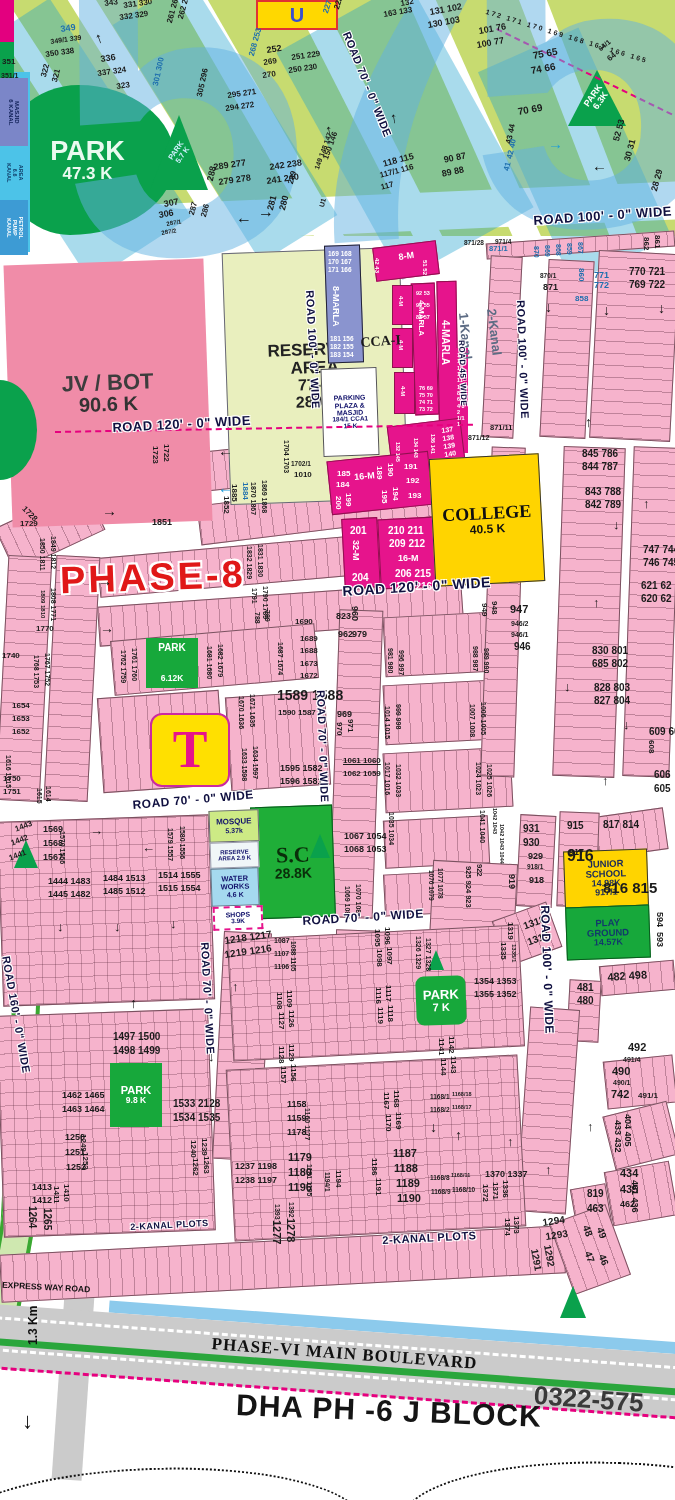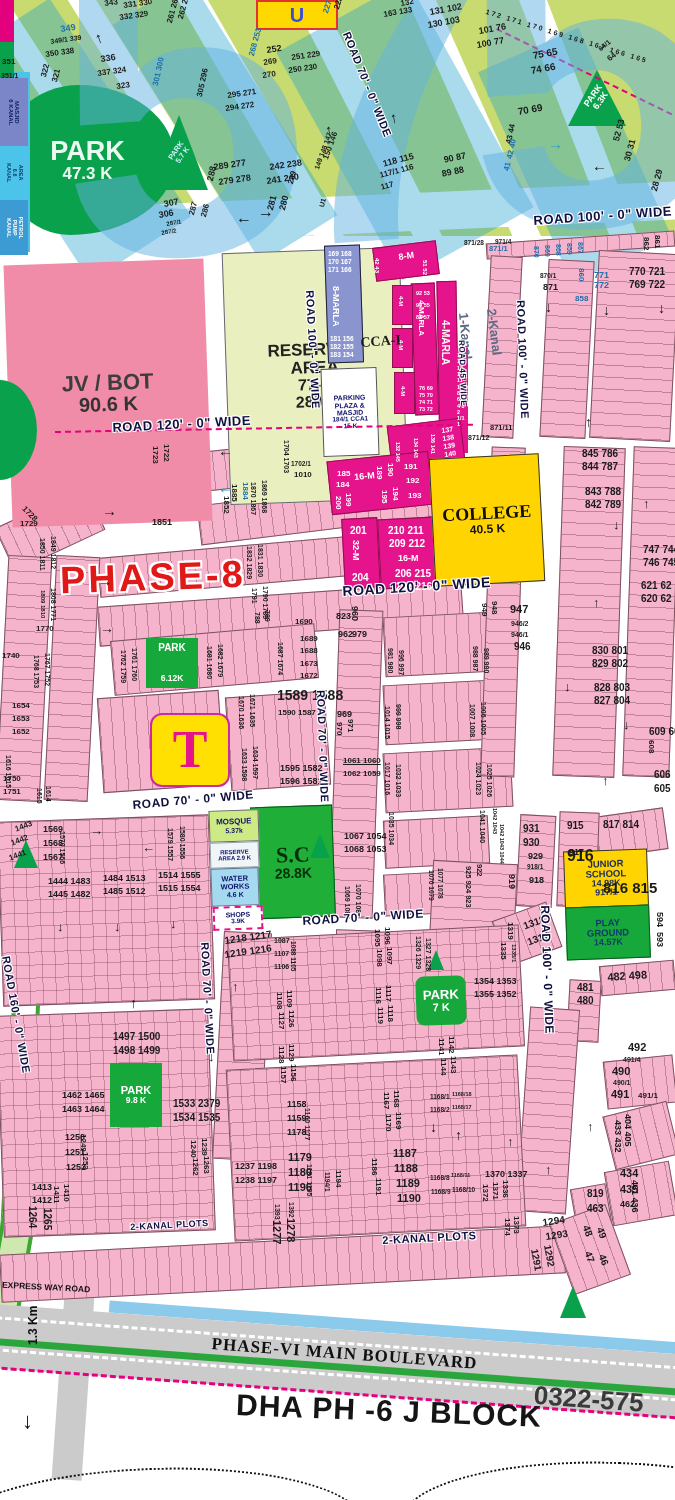--- a/index.html
+++ b/index.html
@@ -488,21 +488,21 @@
     <div class="plot" style="left: 468px; top: 434px; font-size: 7px; color: rgb(27, 27, 27); transform-origin: left top;">871/12</div>
     <div class="plot" style="left: 582px; top: 449px; font-size: 10px; color: rgb(27, 27, 27); transform-origin: left top;">845 786</div>
     <div class="plot" style="left: 582px; top: 462px; font-size: 10px; color: rgb(27, 27, 27); transform-origin: left top;">844 787</div>
     <div class="plot" style="left: 585px; top: 487px; font-size: 10px; color: rgb(27, 27, 27); transform-origin: left top;">843 788</div>
     <div class="plot" style="left: 585px; top: 500px; font-size: 10px; color: rgb(27, 27, 27); transform-origin: left top;">842 789</div>
     <div class="plot" style="left: 643px; top: 545px; font-size: 10px; color: rgb(27, 27, 27); transform-origin: left top;">747 744</div>
     <div class="plot" style="left: 643px; top: 558px; font-size: 10px; color: rgb(27, 27, 27); transform-origin: left top;">746 745</div>
     <div class="plot" style="left: 641px; top: 581px; font-size: 10px; color: rgb(27, 27, 27); transform-origin: left top;">621 62</div>
     <div class="plot" style="left: 641px; top: 594px; font-size: 10px; color: rgb(27, 27, 27); transform-origin: left top;">620 62</div>
     <div class="plot" style="left: 592px; top: 646px; font-size: 10px; color: rgb(27, 27, 27); transform-origin: left top;">830 801</div>
-    <div class="plot" style="left: 592px; top: 659px; font-size: 10px; color: rgb(27, 27, 27); transform-origin: left top;">829 802</div>
+    <div class="plot" style="left: 592px; top: 659px; font-size: 10px; color: rgb(27, 27, 27); transform-origin: left top;">685 802</div>
     <div class="plot" style="left: 594px; top: 683px; font-size: 10px; color: rgb(27, 27, 27); transform-origin: left top;">828 803</div>
     <div class="plot" style="left: 594px; top: 696px; font-size: 10px; color: rgb(27, 27, 27); transform-origin: left top;">827 804</div>
     <div class="plot" style="left: 649px; top: 727px; font-size: 10px; color: rgb(27, 27, 27); transform-origin: left top;">609 60</div>
     <div class="plot" style="left: 655px; top: 740px; font-size: 8px; color: rgb(27, 27, 27); transform-origin: left top; transform: rotate(90deg);">608</div>
     <div class="plot" style="left: 654px; top: 770px; font-size: 10px; color: rgb(27, 27, 27); transform-origin: left top;">606</div>
     <div class="plot" style="left: 654px; top: 784px; font-size: 10px; color: rgb(27, 27, 27); transform-origin: left top;">605</div>
     <div class="plot" style="left: 159px; top: 446px; font-size: 8px; color: rgb(27, 27, 27); transform-origin: left top; transform: rotate(90deg);">1723</div>
     <div class="plot" style="left: 170px; top: 444px; font-size: 8px; color: rgb(27, 27, 27); transform-origin: left top; transform: rotate(90deg);">1722</div>
     <div class="plot" style="left: 26px; top: 505px; font-size: 8px; color: rgb(27, 27, 27); transform-origin: left top; transform: rotate(45deg);">1728</div>
     <div class="plot" style="left: 20px; top: 520px; font-size: 8px; color: rgb(27, 27, 27); transform-origin: left top;">1729</div>
@@ -614,21 +614,21 @@
     <div class="plot" style="left: 517px; top: 944px; font-size: 6px; color: rgb(27, 27, 27); transform-origin: left top; transform: rotate(90deg);">1335/1</div>
     <div class="plot" style="left: 474px; top: 977px; font-size: 9px; color: rgb(27, 27, 27); transform-origin: left top;">1354 1353</div>
     <div class="plot" style="left: 474px; top: 990px; font-size: 9px; color: rgb(27, 27, 27); transform-origin: left top;">1355 1352</div>
     <div class="plot" style="left: 607px; top: 972px; font-size: 11px; color: rgb(27, 27, 27); transform-origin: left top; transform: rotate(-4deg);">482 498</div>
     <div class="plot" style="left: 577px; top: 983px; font-size: 10px; color: rgb(27, 27, 27); transform-origin: left top;">481</div>
     <div class="plot" style="left: 577px; top: 996px; font-size: 10px; color: rgb(27, 27, 27); transform-origin: left top;">480</div>
     <div class="plot" style="left: 628px; top: 1042px; font-size: 11px; color: rgb(27, 27, 27); transform-origin: left top;">492</div>
     <div class="plot" style="left: 623px; top: 1056px; font-size: 7px; color: rgb(27, 27, 27); transform-origin: left top;">491/4</div>
     <div class="plot" style="left: 612px; top: 1066px; font-size: 11px; color: rgb(27, 27, 27); transform-origin: left top;">490</div>
     <div class="plot" style="left: 613px; top: 1079px; font-size: 7px; color: rgb(27, 27, 27); transform-origin: left top;">490/1</div>
-    <div class="plot" style="left: 611px; top: 1089px; font-size: 11px; color: rgb(27, 27, 27); transform-origin: left top;">491</div>
+    <div class="plot" style="left: 611px; top: 1089px; font-size: 11px; color: rgb(27, 27, 27); transform-origin: left top;">742</div>
     <div class="plot" style="left: 638px; top: 1092px; font-size: 8px; color: rgb(27, 27, 27); transform-origin: left top;">491/1</div>
     <div class="plot" style="left: 632px; top: 1114px; font-size: 9px; color: rgb(27, 27, 27); transform-origin: left top; transform: rotate(90deg);">404 405</div>
     <div class="plot" style="left: 622px; top: 1120px; font-size: 9px; color: rgb(27, 27, 27); transform-origin: left top; transform: rotate(90deg);">433 432</div>
     <div class="plot" style="left: 620px; top: 1168px; font-size: 11px; color: rgb(27, 27, 27); transform-origin: left top;">434</div>
     <div class="plot" style="left: 620px; top: 1184px; font-size: 11px; color: rgb(27, 27, 27); transform-origin: left top;">435</div>
     <div class="plot" style="left: 620px; top: 1200px; font-size: 9px; color: rgb(27, 27, 27); transform-origin: left top;">462</div>
     <div class="plot" style="left: 639px; top: 1180px; font-size: 9px; color: rgb(27, 27, 27); transform-origin: left top; transform: rotate(90deg);">461 436</div>
     <div class="plot" style="left: 587px; top: 1189px; font-size: 10px; color: rgb(27, 27, 27); transform-origin: left top;">819</div>
     <div class="plot" style="left: 587px; top: 1204px; font-size: 10px; color: rgb(27, 27, 27); transform-origin: left top;">463</div>
     <div class="plot" style="left: 485px; top: 1170px; font-size: 9px; color: rgb(27, 27, 27); transform-origin: left top;">1370 1337</div>
@@ -715,21 +715,21 @@
     <div class="plot" style="left: 65px; top: 1148px; font-size: 9px; color: rgb(27, 27, 27); transform-origin: left top;">1251</div>
     <div class="plot" style="left: 66px; top: 1163px; font-size: 9px; color: rgb(27, 27, 27); transform-origin: left top;">1252</div>
     <div class="plot" style="left: 87px; top: 1134px; font-size: 8px; color: rgb(27, 27, 27); transform-origin: left top; transform: rotate(90deg);">1249</div>
     <div class="plot" style="left: 89px; top: 1152px; font-size: 8px; color: rgb(27, 27, 27); transform-origin: left top; transform: rotate(90deg);">1253</div>
     <div class="plot" style="left: 197px; top: 1140px; font-size: 8px; color: rgb(27, 27, 27); transform-origin: left top; transform: rotate(90deg);">1240</div>
     <div class="plot" style="left: 199px; top: 1158px; font-size: 8px; color: rgb(27, 27, 27); transform-origin: left top; transform: rotate(90deg);">1262</div>
     <div class="plot" style="left: 208px; top: 1138px; font-size: 8px; color: rgb(27, 27, 27); transform-origin: left top; transform: rotate(90deg);">1239</div>
     <div class="plot" style="left: 210px; top: 1156px; font-size: 8px; color: rgb(27, 27, 27); transform-origin: left top; transform: rotate(90deg);">1263</div>
     <div class="plot" style="left: 62px; top: 1091px; font-size: 9px; color: rgb(27, 27, 27); transform-origin: left top;">1462 1465</div>
     <div class="plot" style="left: 62px; top: 1105px; font-size: 9px; color: rgb(27, 27, 27); transform-origin: left top;">1463 1464</div>
-    <div class="plot" style="left: 173px; top: 1099px; font-size: 10px; color: rgb(27, 27, 27); transform-origin: left top;">1533 2379</div>
+    <div class="plot" style="left: 173px; top: 1099px; font-size: 10px; color: rgb(27, 27, 27); transform-origin: left top;">1533 2128</div>
     <div class="plot" style="left: 173px; top: 1113px; font-size: 10px; color: rgb(27, 27, 27); transform-origin: left top;">1534 1535</div>
     <div class="plot" style="left: 113px; top: 1032px; font-size: 10px; color: rgb(27, 27, 27); transform-origin: left top;">1497 1500</div>
     <div class="plot" style="left: 113px; top: 1046px; font-size: 10px; color: rgb(27, 27, 27); transform-origin: left top;">1498 1499</div>
     <div class="plot" style="left: 48px; top: 877px; font-size: 9px; color: rgb(27, 27, 27); transform-origin: left top;">1444 1483</div>
     <div class="plot" style="left: 48px; top: 890px; font-size: 9px; color: rgb(27, 27, 27); transform-origin: left top;">1445 1482</div>
     <div class="plot" style="left: 103px; top: 874px; font-size: 9px; color: rgb(27, 27, 27); transform-origin: left top;">1484 1513</div>
     <div class="plot" style="left: 103px; top: 887px; font-size: 9px; color: rgb(27, 27, 27); transform-origin: left top;">1485 1512</div>
     <div class="plot" style="left: 158px; top: 871px; font-size: 9px; color: rgb(27, 27, 27); transform-origin: left top;">1514 1555</div>
     <div class="plot" style="left: 158px; top: 884px; font-size: 9px; color: rgb(27, 27, 27); transform-origin: left top;">1515 1554</div>
     <div class="plot" style="left: 43px; top: 825px; font-size: 9px; color: rgb(27, 27, 27); transform-origin: left top;">1569</div>

